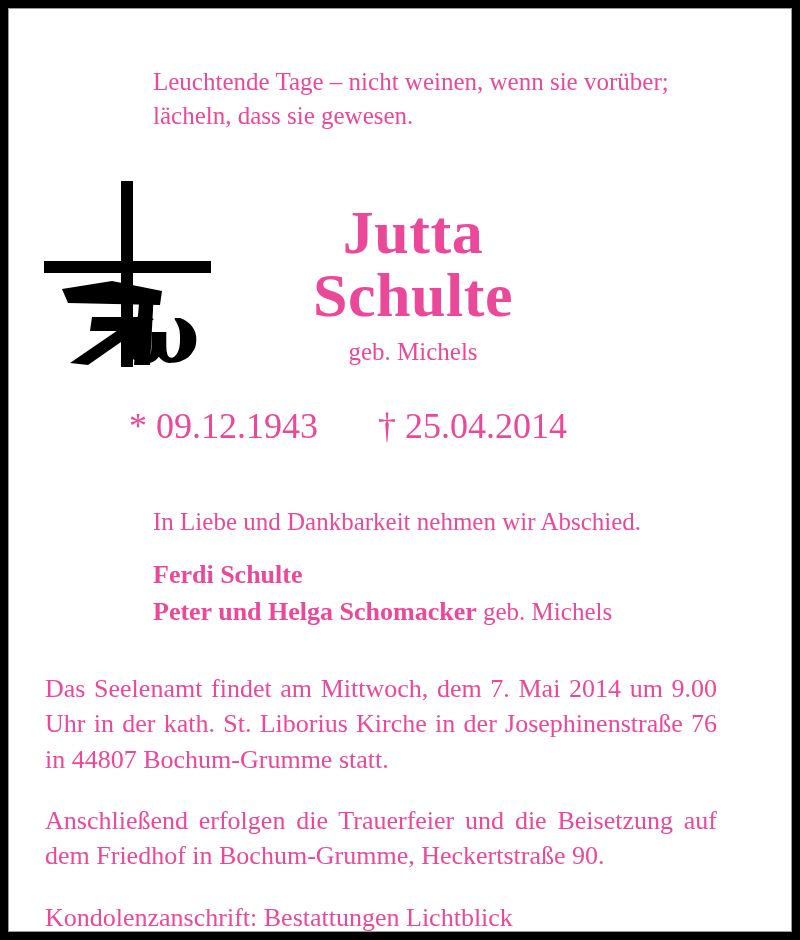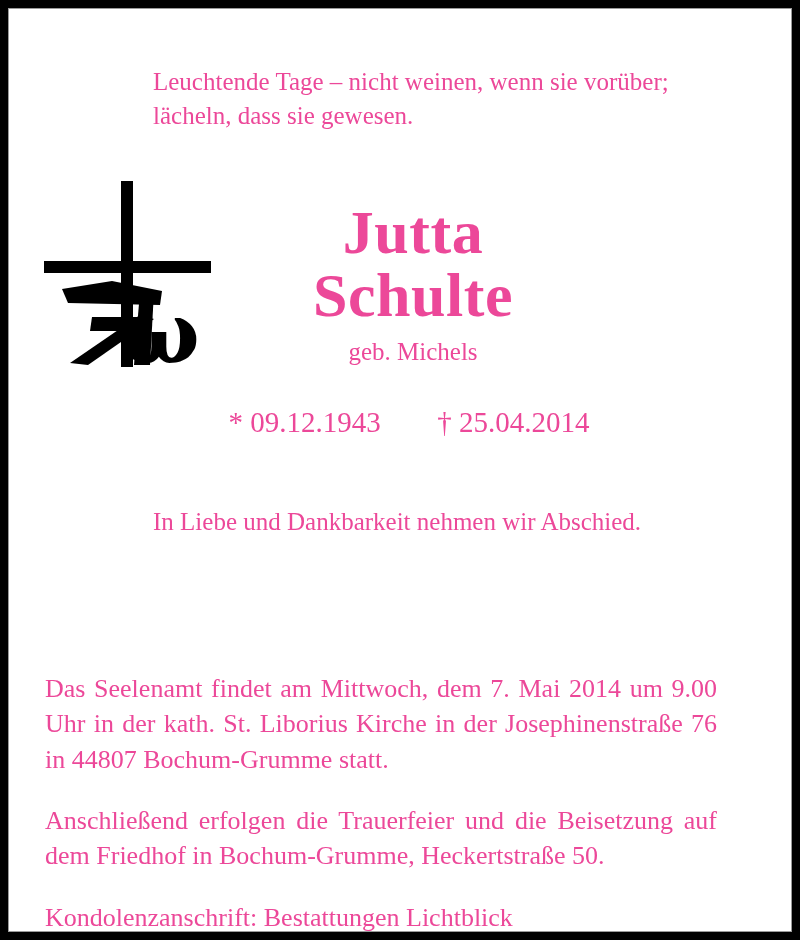--- a/index.html
+++ b/index.html
@@ -75,22 +75,21 @@
     margin-top: 10px;
     line-height: 1.2;
   }
 
   
   .dates {
     position: absolute;
     left: 120px;
     top: 396px;
     width: 560px;
-    text-align: center;
-    font-size: 29px;
+    font-size: 36px;
     line-height: 1.2;
   }
   .dates .gap {
     display: inline-block;
     width: 42px;
   }
   .sym {
     font-family: "Liberation Serif", "DejaVu Serif", serif;
   }
 
@@ -177,23 +176,31 @@
     <div class="dates">
       <span class="sym">*</span>
       <span>09.12.1943</span>
       <span class="gap"></span>
       <span class="sym">†</span>
       <span>25.04.2014</span>
     </div>
 
     <div class="mourners">
       <div class="mourn-intro">In Liebe und Dankbarkeit nehmen wir Abschied.</div>
+      <div class="mourn-list">
+        <div class="mourn-line">
+          <span>Ferdi Schulte</span><span class="suffix"></span>
+        </div>
+        <div class="mourn-line">
+          <span>Peter und Helga Schomacker</span><span class="suffix"> geb. Michels</span>
+        </div>
+      </div>
     </div>
 
     <div class="details">
       <p class="detail-para p-service">Das Seelenamt findet am Mittwoch, dem 7. Mai 2014 um 9.00 Uhr in der kath. St. Liborius Kirche in der Josephinenstraße 76 in 44807 Bochum-Grumme statt.</p>
-      <p class="detail-para p-burial">Anschließend erfolgen die Trauerfeier und die Beisetzung auf dem Friedhof in Bochum-Grumme, Heckertstraße 50.</p>
+      <p class="detail-para p-burial">Anschließend erfolgen die Trauerfeier und die Beisetzung auf dem Friedhof in Bochum-Grumme, Heckertstraße 90.</p>
       <p class="detail-para p-condolence">Kondolenzanschrift: Bestattungen Lichtblick
 – Jutta Schulte – Grüner Weg 44a, 44791 Bochum</p>
     </div>
 
   </div>
 </div>
 
 </body></html>

